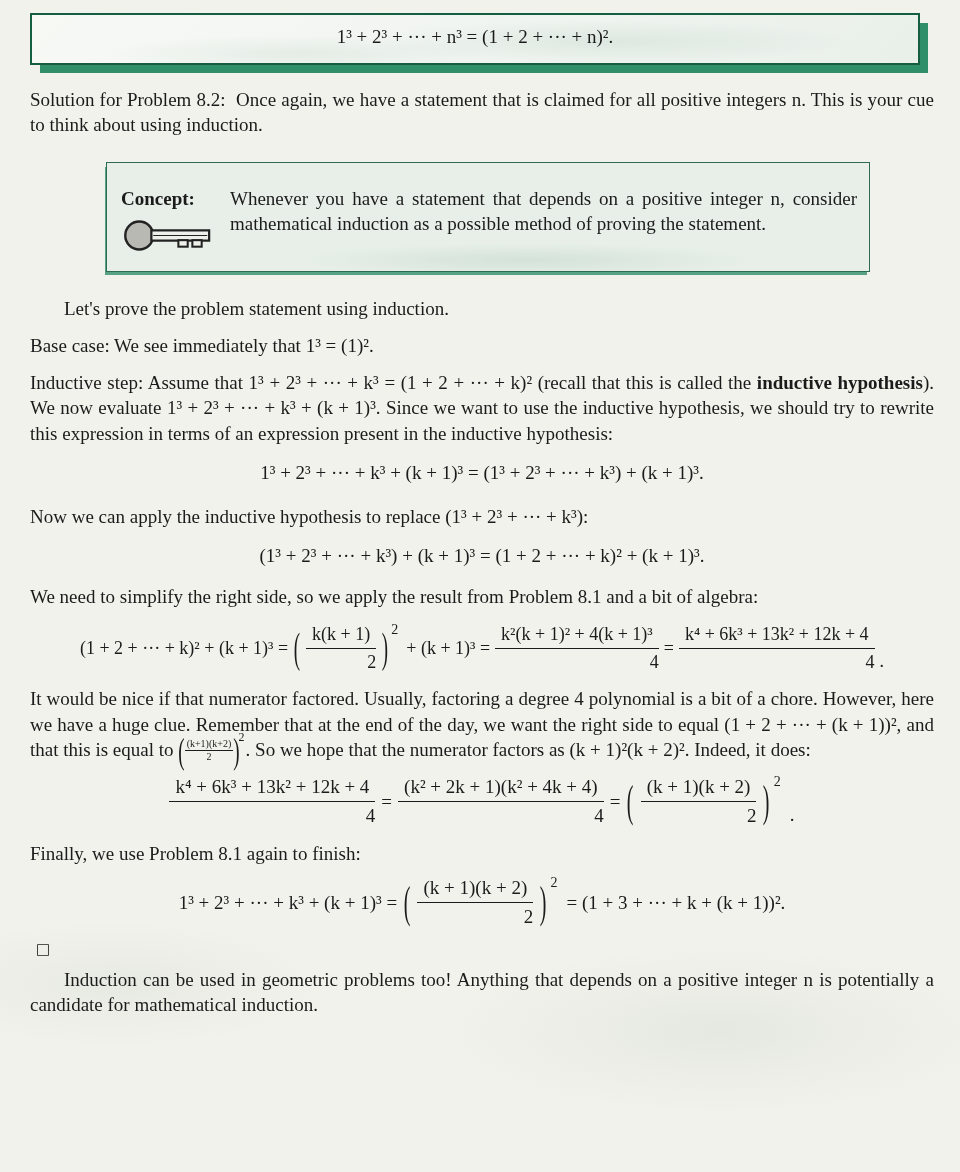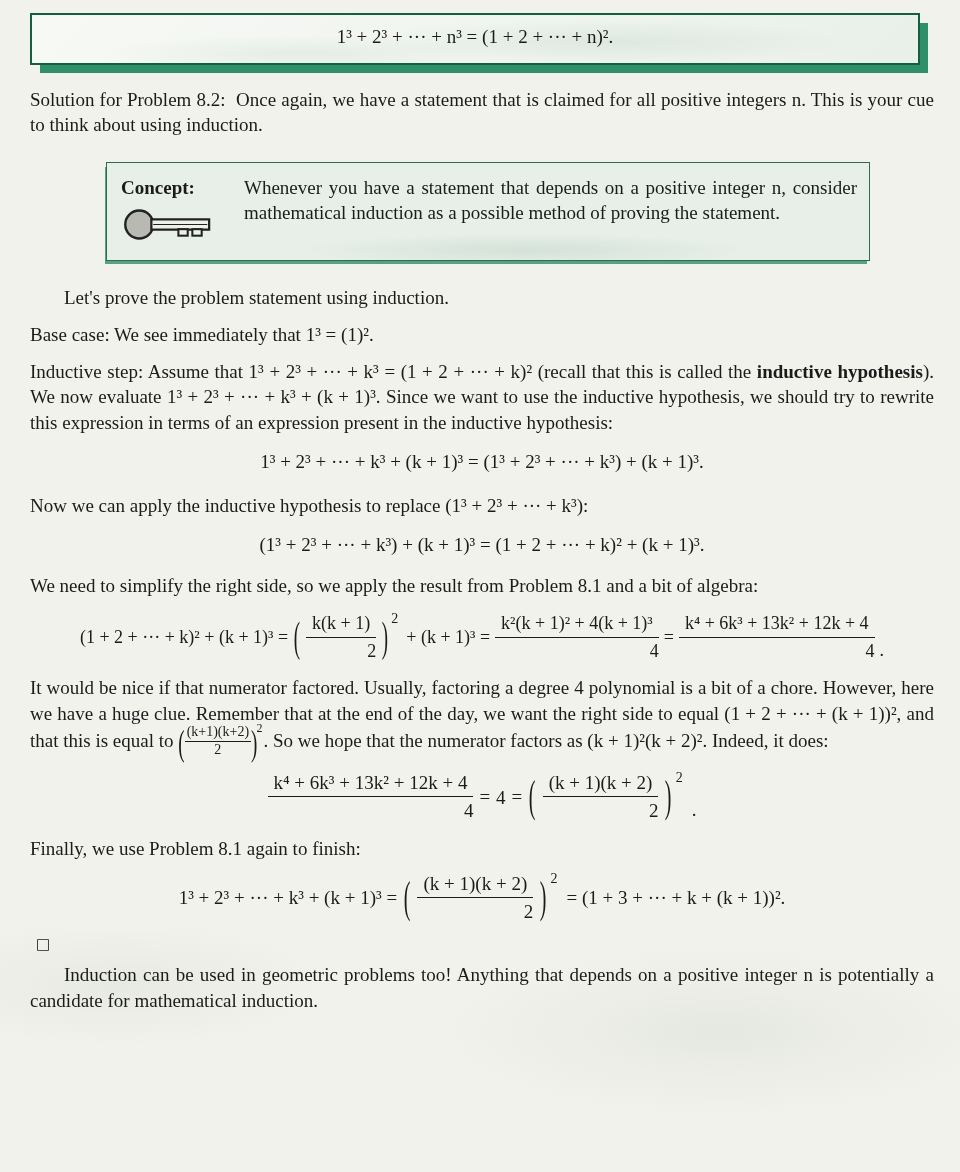--- a/index.html
+++ b/index.html
@@ -29,21 +29,21 @@
   .problem-eq{text-align:center;}
 
   
   .concept-box{
     margin:24px 0 0 76px;width:736px;
     border:1.5px solid #2d6b52;
     background:
       radial-gradient(ellipse 300px 22px at 55% 90%, rgba(140,180,160,0.22), transparent 75%),
       #e7efe8;
     box-shadow:-2px 4px 0 -1px #57a284;
-    display:flex;gap:23px;padding:13px 12px 9px 14px;line-height:1.3;
+    display:flex;gap:9px;padding:24px 12px 9px 14px;line-height:1.3;
   }
   .concept-left{width:100px;flex:none;}
   .concept-label{font-weight:bold;}
   .concept-text{flex:1;text-align:justify;}
 
   .para{margin:11px 0 0;}
   .just{text-align:justify;}
   .indent{text-indent:34px;}
   .lead-italic{}
   .bold{font-weight:bold;}
@@ -57,21 +57,21 @@
   .frac{display:inline-block;text-align:right;vertical-align:middle;line-height:1.25;}
   .frac .num{display:block;padding:0 6px 2px;border-bottom:1.5px solid #1b1b1b;}
   .frac .den{display:block;padding-top:2px;}
   .bp{display:inline-block;transform:scaleY(2.35) scaleX(1.05);transform-origin:center;
       font-weight:400;margin:0 1px;}
   .bp-sup{align-self:flex-start;font-size:14px;position:relative;top:-2px;left:-3px;}
 
   
   .ifrac-wrap{white-space:nowrap;}
   .ip{display:inline-block;transform:scaleY(1.85);transform-origin:center;vertical-align:middle;}
-  .ifrac{display:inline-block;vertical-align:middle;text-align:center;font-size:14px;line-height:1.15;position:relative;top:-2px;}
+  .ifrac{display:inline-block;vertical-align:middle;text-align:center;font-size:10px;line-height:1.15;position:relative;top:-2px;}
   .ifrac .num{display:block;border-bottom:1.1px solid #1b1b1b;padding:0 2px 1px;}
   .ifrac .den{display:block;}
   .isup{font-size:12px;vertical-align:super;position:relative;top:-8px;left:-1px;}
 
   .qed{display:block;margin:6px 0 0 6px;font-family:"DejaVu Sans","Liberation Sans",sans-serif;
        font-size:15px;line-height:1;}
   .conclusion{margin-top:16px;}
   .closing{margin-top:10px;}
 </style>
 </head>
@@ -153,20 +153,21 @@
     <span>It would be nice if that numerator factored. Usually, factoring a degree 4 polynomial is a bit of a chore. However, here we have a huge clue. Remember that at the end of the day, we want the right side to equal (1 + 2 + ··· + (k + 1))², and that this is equal to </span><span class="ifrac-wrap"><span class="ip">(</span><span class="ifrac"><span class="num">(k+1)(k+2)</span><span class="den">2</span></span><span class="ip">)</span><span class="isup">2</span></span><span>. So we hope that the numerator factors as (k + 1)²(k + 2)². Indeed, it does:</span>
   </p>
 
   <div class="equation" style="margin-top:10px">
     <span class="frac">
       <span class="num">k⁴ + 6k³ + 13k² + 12k + 4</span>
       <span class="den">4</span>
     </span>
     <span>=</span>
     <span class="frac">
+      <span class="num">(k² + 2k + 1)(k² + 4k + 4)</span>
       <span class="den">4</span>
     </span>
     <span>=</span>
     <span class="bp">(</span>
     <span class="frac">
       <span class="num">(k + 1)(k + 2)</span>
       <span class="den">2</span>
     </span>
     <span class="bp">)</span>
     <span class="bp-sup">2</span>

